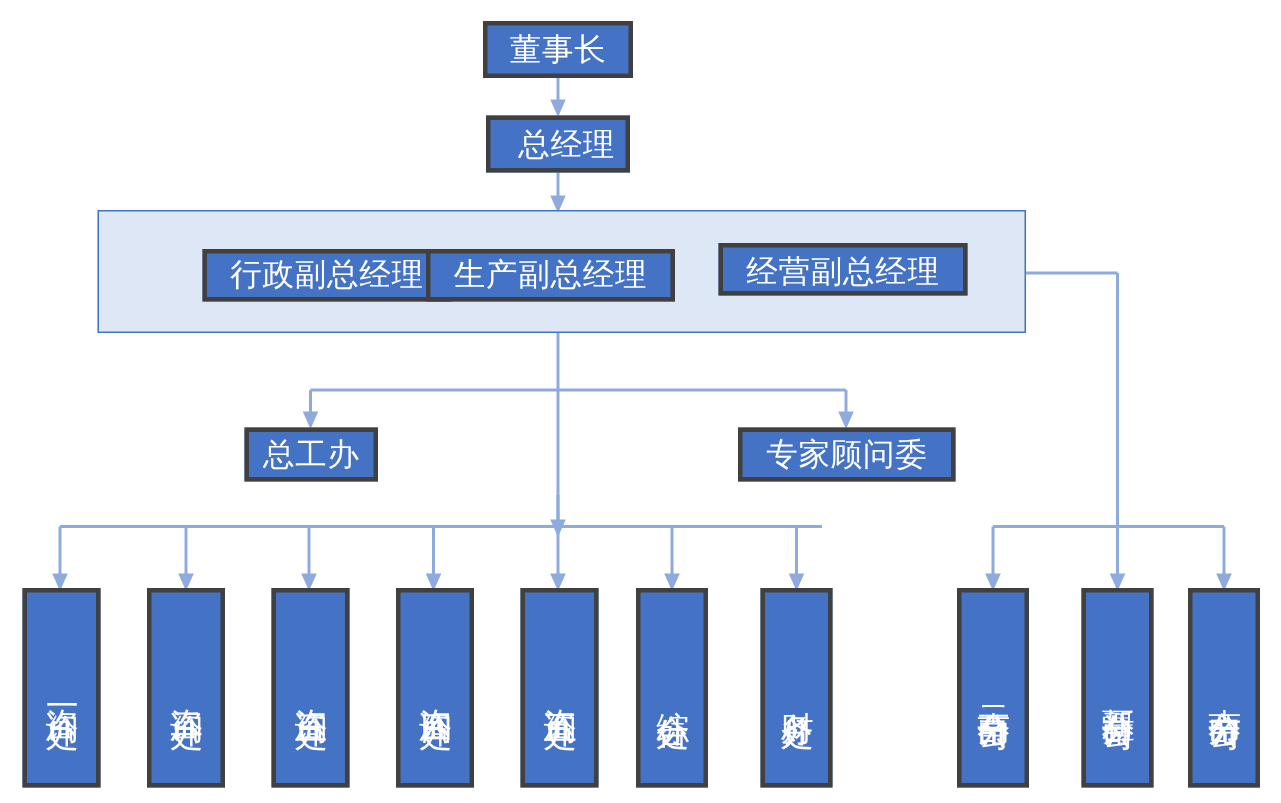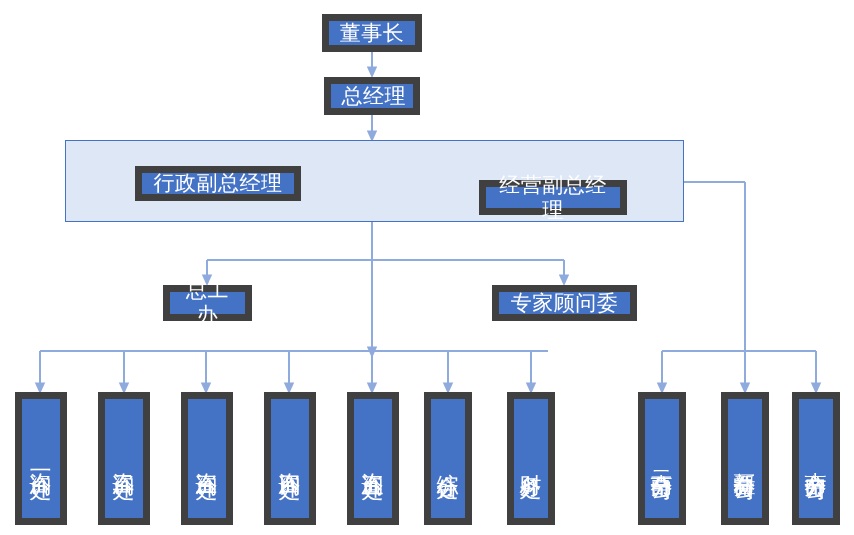--- a/index.html
+++ b/index.html
@@ -23,21 +23,21 @@
     left: 0;
     top: 0;
     width: 854px;
     height: 535px;
     pointer-events: none;
   }
   .node {
     position: absolute;
     box-sizing: border-box;
     background: #4472C4;
-    border: 7px solid #404040;
+    border: 3px solid #404040;
     color: #FFFFFF;
     display: flex;
     align-items: center;
     justify-content: center;
     text-align: center;
     letter-spacing: 0.5px;
     line-height: 1.18;
   }
   .node.h {
     font-size: 21px;
@@ -108,21 +108,24 @@
 
   <div class="node h" style="left:324px; top:77px; width:96px; height:38px;justify-content:flex-end;">
     <span>总经理</span>
   </div>
 
   <div class="group-box" style="left:65px; top:140px; width:619px; height:82px;"></div>
 
   <div class="node h" style="left:91px; top:166px; width:166px; height:35px;margin-left:44px;">
     <span>行政副总经理</span>
   </div>
-  <div class="node h" style="left:479px; top:180px; width:148px; height:35px;">
+  <div class="node h" style="left:284px; top:166px; width:166px; height:35px;">
+    <span>生产副总经理</span>
+  </div>
+  <div class="node h" style="left:479px; top:162px; width:166px; height:35px;align-items:flex-end;">
     <span>经营副总经理</span>
   </div>
 
   <div class="node h" style="left:492px; top:285px; width:145px; height:36px;">
     <span>专家顾问委</span>
   </div>
   <div class="node h" style="left:163px; top:285px; width:89px; height:36px;">
     <span>总工办</span>
   </div>
 

